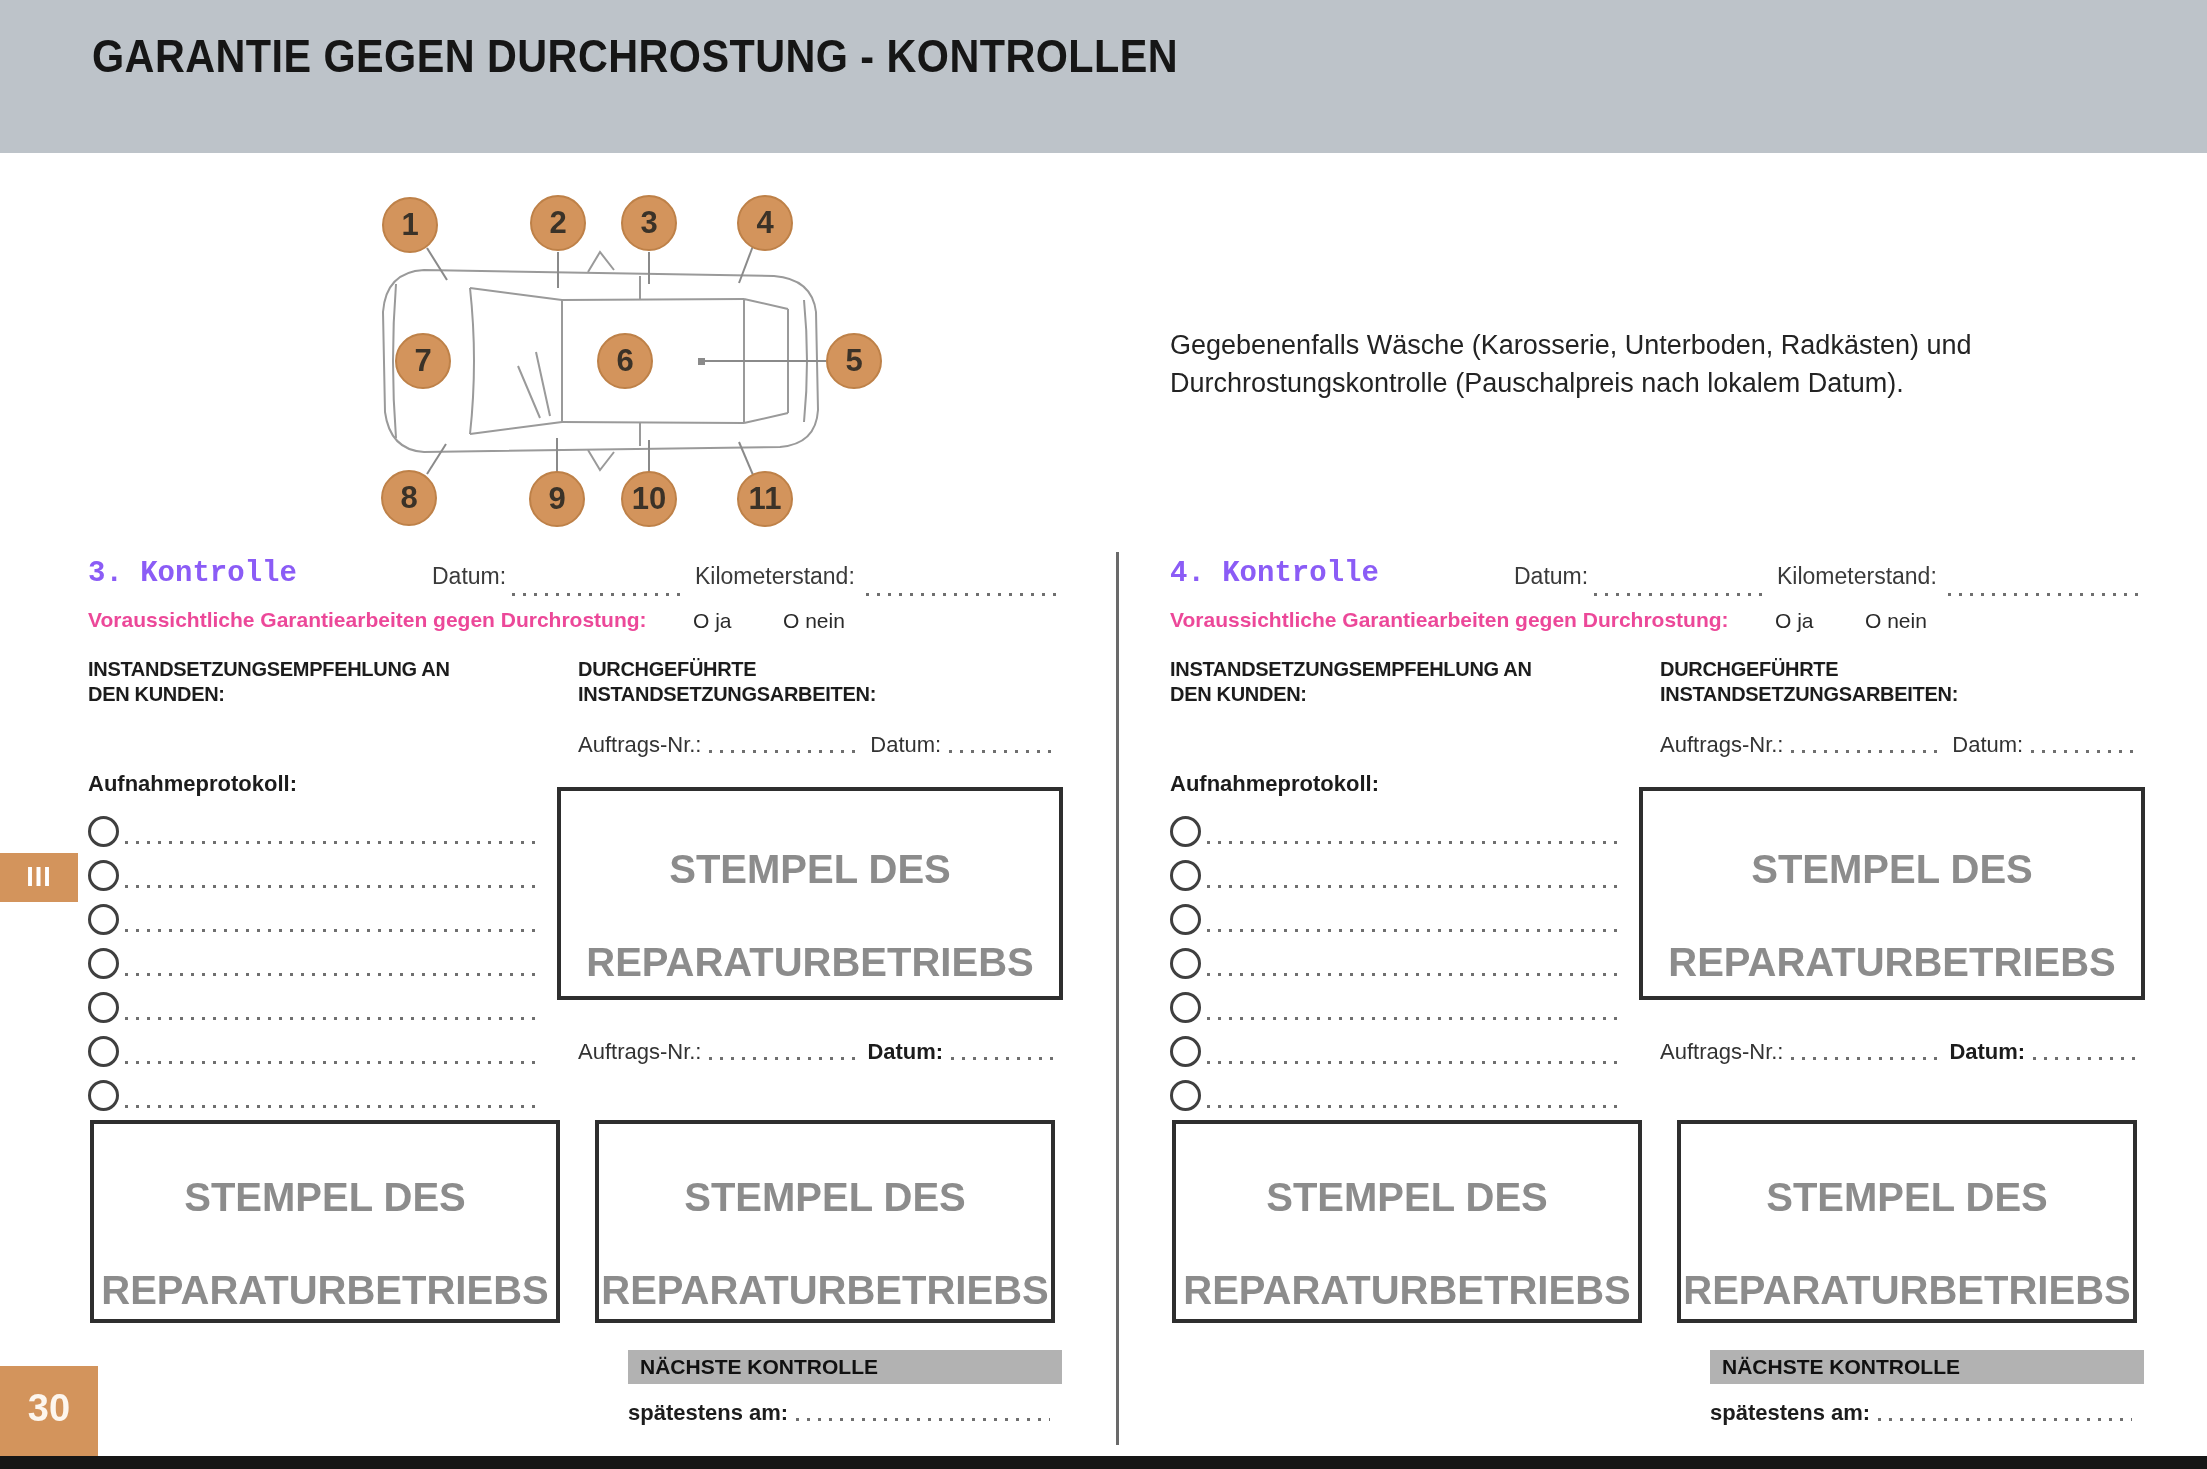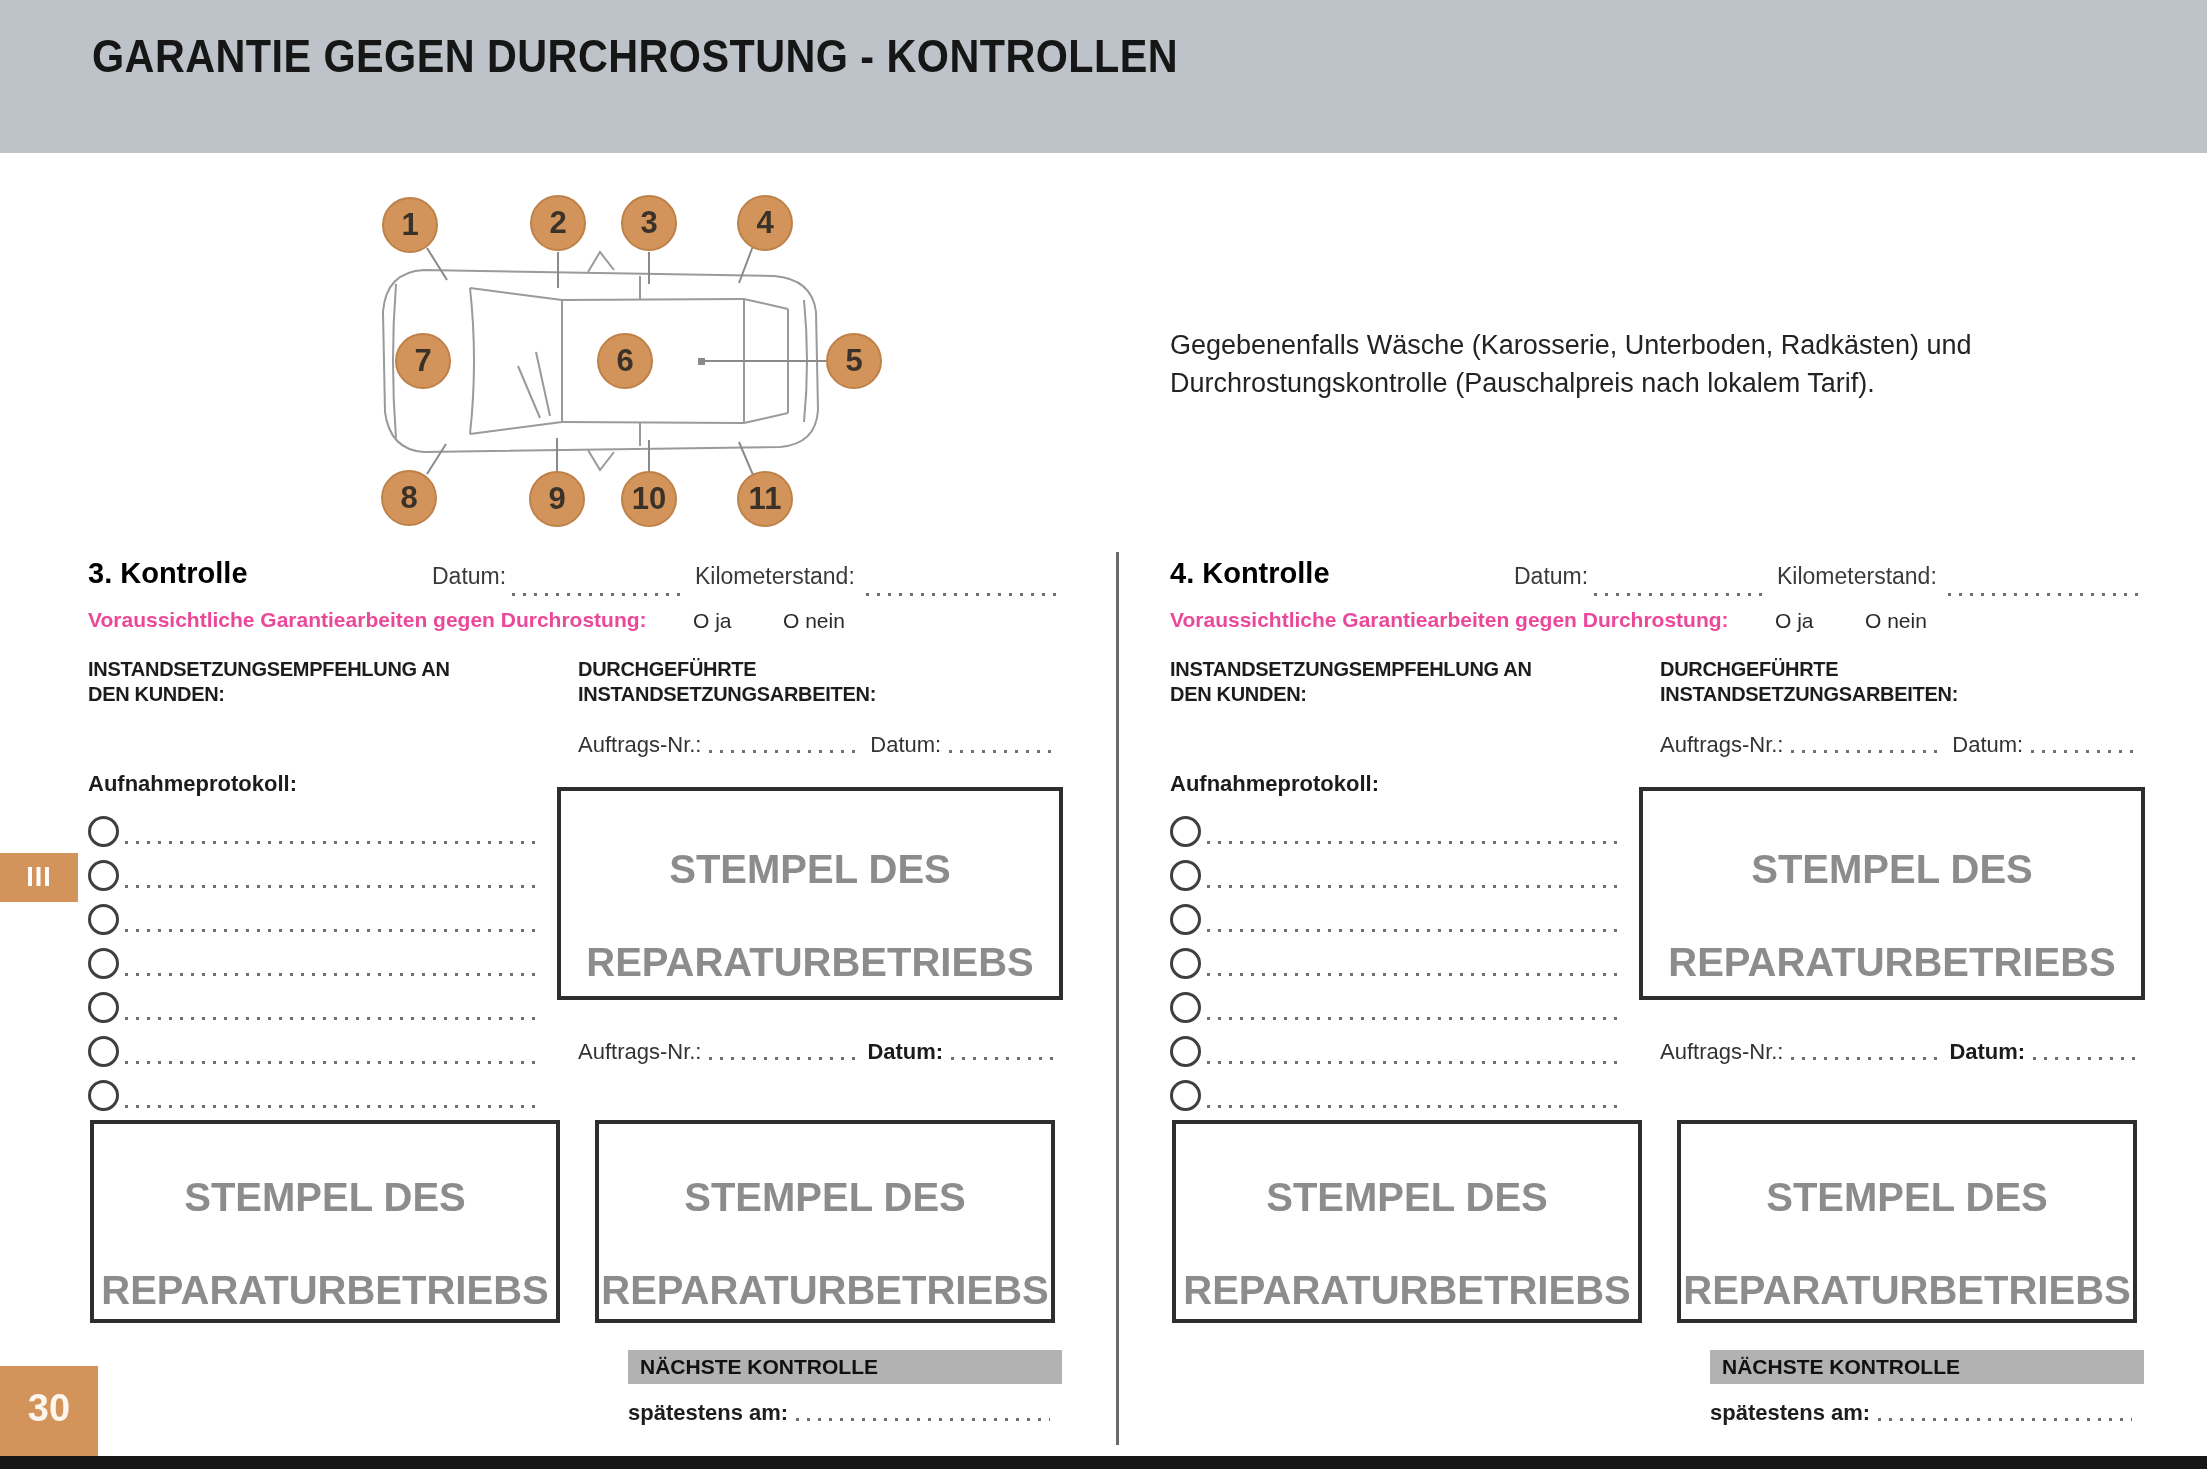--- a/index.html
+++ b/index.html
@@ -32,21 +32,21 @@
   
   .note{position:absolute;left:1170px;top:326px;font-size:27px;color:#232323;}
   .note-line{white-space:nowrap;line-height:38px;}
   .note-line b{font-weight:normal;}
   
   .vdivider{position:absolute;left:1116px;top:552px;width:3px;height:893px;background:#6a6a6a;}
   
   .col{position:absolute;top:545px;width:975px;height:900px;}
   .col *{box-sizing:border-box;}
   .abs{position:absolute;white-space:nowrap;}
-  .kontrolle{font-size:29px;font-weight:bold;color:#000000;}
+  .kontrolle{font-size:29px;font-weight:bold;color:#8b5cf6;font-family:Liberation Mono, monospace;}
   .lbl{font-size:23px;color:#3a3a3a;}
   .dots{
     position:absolute;height:3px;
     background-image:repeating-linear-gradient(to right,#6f6f6f 0 3px,transparent 3px 11px);
   }
   .bold21{font-size:21px;font-weight:bold;color:#ec4899;}
   .radio{font-size:21px;color:#2a2a2a;}
   .subhead{font-size:20px;font-weight:bold;line-height:25px;color:#1c1c1c;letter-spacing:-0.3px;}
   .formrow{position:absolute;display:flex;align-items:flex-end;}
   .formrow .flbl{font-size:22px;color:#333;white-space:nowrap;line-height:26px;}
@@ -145,21 +145,21 @@
     </div>
   <div class="callout" style="left:621px;top:471px">
       <span>10</span>
     </div>
   <div class="callout" style="left:737px;top:471px">
       <span>11</span>
     </div>
 
   <div class="note">
     <div class="note-line"><span>Gegebenenfalls </span><b>Wäsche</b><span> (Karosserie, Unterboden, Radkästen) und</span></div>
-    <div class="note-line"><b>Durchrostungskontrolle</b><span> (Pauschalpreis nach lokalem Tarif).</span></div>
+    <div class="note-line"><b>Durchrostungskontrolle</b><span> (Pauschalpreis nach lokalem Datum).</span></div>
   </div>
 
   <div class="vdivider"></div>
 
   <div class="col" style="left:88px">
     <span class="abs kontrolle" style="left:0;top:12px">3. Kontrolle</span>
     <span class="abs lbl" style="left:344px;top:18px">Datum:</span>
     <span class="dots" style="left:424px;top:48px;width:170px"></span>
     <span class="abs lbl" style="left:607px;top:18px">Kilometerstand:</span>
     <span class="dots" style="left:778px;top:48px;width:190px"></span>

